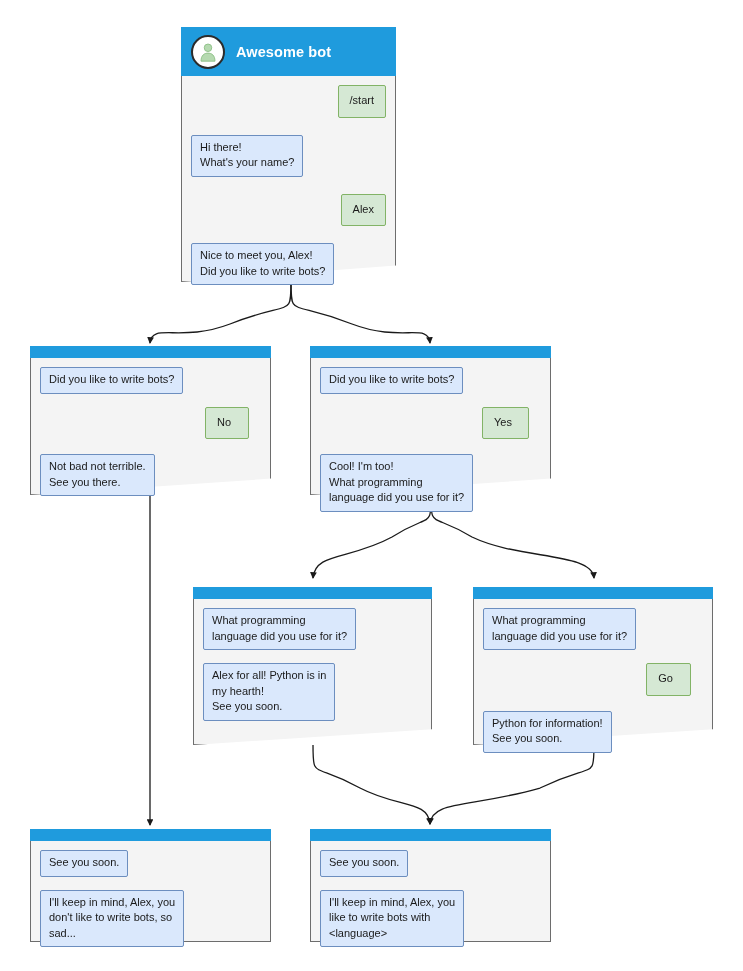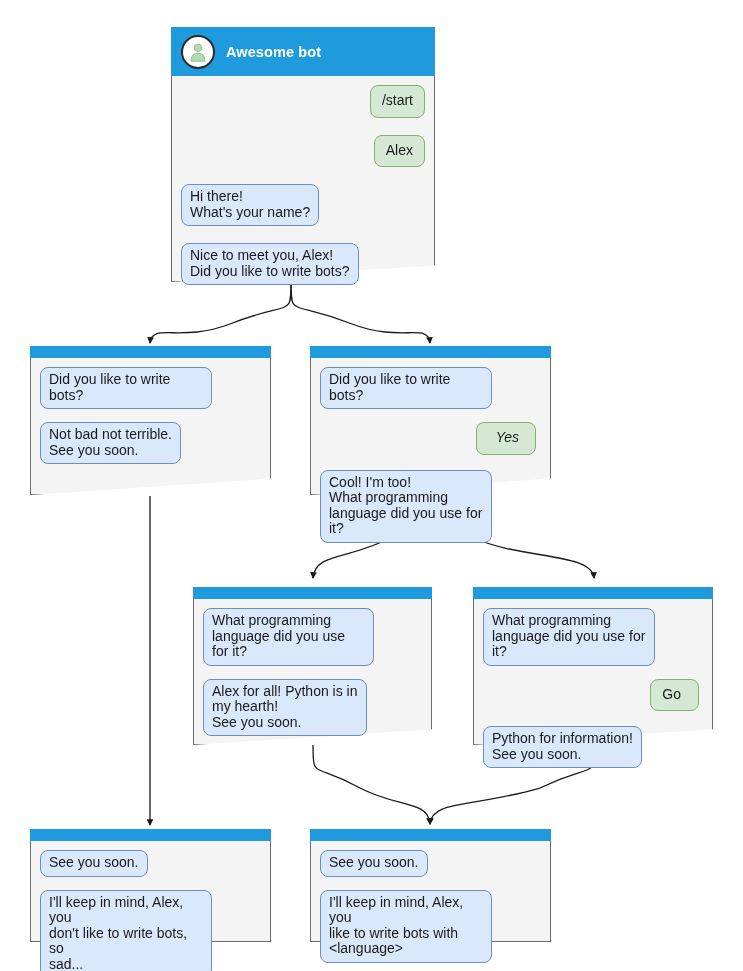--- a/index.html
+++ b/index.html
@@ -95,23 +95,23 @@
     flex-direction: column;
   }
   .row {
     display: flex;
     width: 100%;
   }
   .row.left  { justify-content: flex-start; }
   .row.right { justify-content: flex-end; }
 
   .bubble {
-    border-radius: 8px;
+    border-radius: 2px;
     padding: 4px 8px 5px 8px;
-    font-size: 14px;
+    font-size: 11px;
     line-height: 15.5px;
     color: #1a1a1a;
     white-space: pre-line;
     box-sizing: border-box;
     max-width: 78%;
   }
   .bubble.bot {
     background: #dae8fc;
     border: 1px solid #6c8ebf;
   }
@@ -141,81 +141,84 @@
 
     <path d="M 431,494 C 431,530 431,512 392,537 C 350,560 315,552 313,578" fill="none" stroke="#1a1a1a" stroke-width="1.3" marker-end="url(#arrow)"></path>
 
     <path d="M 431,494 C 431,530 431,512 472,537 C 520,560 592,552 594,578" fill="none" stroke="#1a1a1a" stroke-width="1.3" marker-end="url(#arrow)"></path>
 
     <path d="M 313,745 C 313,780 313,762 360,788 C 398,808 428,800 430,824" fill="none" stroke="#1a1a1a" stroke-width="1.3" marker-end="url(#arrow)"></path>
 
     <path d="M 594,745 C 594,780 594,762 540,788 C 470,808 432,800 430,824" fill="none" stroke="#1a1a1a" stroke-width="1.3" marker-end="url(#arrow)"></path>
   </svg>
 
-  <div class="card" style="left:171px; top:27px; width:264px; height:255px;padding-left:44px;">
+  <div class="card" style="left:181px; top:27px; width:215px; height:255px;padding-left:44px;">
     <div class="card-skew" style="clip-path: polygon(0% 0%, 100% 0%, 100% 93.5%, 0% 100%);"></div>
 
     <div class="card-header tall">
       <div class="avatar">
         <svg width="22" height="22" viewBox="0 0 24 24" aria-hidden="true">
           <circle cx="12" cy="7.4" r="4.1" fill="#b5d9b0" stroke="#8cbf86" stroke-width="1"></circle>
           <path d="M4.4 22 C4.4 15.6 8 13.2 12 13.2 C16 13.2 19.6 15.6 19.6 22 Z" fill="#b5d9b0" stroke="#8cbf86" stroke-width="1"></path>
         </svg>
       </div>
       <span class="bot-title">Awesome bot</span>
     </div>
 
     <div class="card-body" style="top:49px;">
       <div class="msgs">
         <div class="row right" style="margin-bottom:17px;">
           <div class="bubble user" style="padding:7px 11px 8px 11px;">/start</div>
         </div>
-        <div class="row right" style="margin-bottom:17px;">
-          <div class="bubble user" style="padding:7px 11px 8px 11px;">Alex</div>
-        </div>
         <div class="row left" style="margin-bottom:17px;">
           <div class="bubble bot">Hi there!
 What's your name?</div>
         </div>
+        <div class="row right" style="margin-bottom:17px;">
+          <div class="bubble user" style="padding:7px 11px 8px 11px;">Alex</div>
+        </div>
         <div class="row left">
           <div class="bubble bot">Nice to meet you, Alex!
 Did you like to write bots?</div>
         </div>
       </div>
     </div>
   </div>
 
   <div class="card" style="left:30px; top:346px; width:241px; height:149px;">
     <div class="card-skew" style="clip-path: polygon(0% 0%, 100% 0%, 100% 89%, 0% 100%);"></div>
     <div class="card-header"></div>
 
     <div class="card-body" style="top:12px;">
       <div class="msgs">
         <div class="row left" style="margin-bottom:13px;">
           <div class="bubble bot">Did you like to write bots?</div>
         </div>
+        <div class="row right" style="margin-bottom:15px;">
+          <div class="bubble user" style="padding:7px 17px 8px 11px; margin-right:12px;">No</div>
+        </div>
         <div class="row left">
           <div class="bubble bot">Not bad not terrible.
-See you soon.</div>
+See you there.</div>
         </div>
       </div>
     </div>
   </div>
 
   <div class="card" style="left:310px; top:346px; width:241px; height:149px;">
     <div class="card-skew" style="clip-path: polygon(0% 0%, 100% 0%, 100% 89%, 0% 100%);"></div>
     <div class="card-header"></div>
 
     <div class="card-body" style="top:12px;">
       <div class="msgs">
         <div class="row left" style="margin-bottom:13px;">
           <div class="bubble bot">Did you like to write bots?</div>
         </div>
         <div class="row right" style="margin-bottom:15px;">
-          <div class="bubble user" style="padding:7px 16px 8px 19px; margin-right:5px;font-style:italic;">Yes</div>
+          <div class="bubble user" style="padding:7px 16px 8px 11px; margin-right:12px;">Yes</div>
         </div>
         <div class="row left">
           <div class="bubble bot">Cool! I'm too!
 What programming
 language did you use for it?</div>
         </div>
       </div>
     </div>
   </div>
 
@@ -242,21 +245,21 @@
     <div class="card-skew" style="clip-path: polygon(0% 0%, 100% 0%, 100% 90%, 0% 100%);"></div>
     <div class="card-header"></div>
 
     <div class="card-body" style="top:12px;">
       <div class="msgs">
         <div class="row left" style="margin-bottom:13px;">
           <div class="bubble bot">What programming
 language did you use for it?</div>
         </div>
         <div class="row right" style="margin-bottom:15px;">
-          <div class="bubble user" style="padding:7px 17px 8px 11px; margin-right:4px;">Go</div>
+          <div class="bubble user" style="padding:7px 17px 8px 11px; margin-right:12px;">Go</div>
         </div>
         <div class="row left">
           <div class="bubble bot">Python for information!
 See you soon.</div>
         </div>
       </div>
     </div>
   </div>
 
   <div class="card" style="left:30px; top:829px; width:241px; height:113px;">

